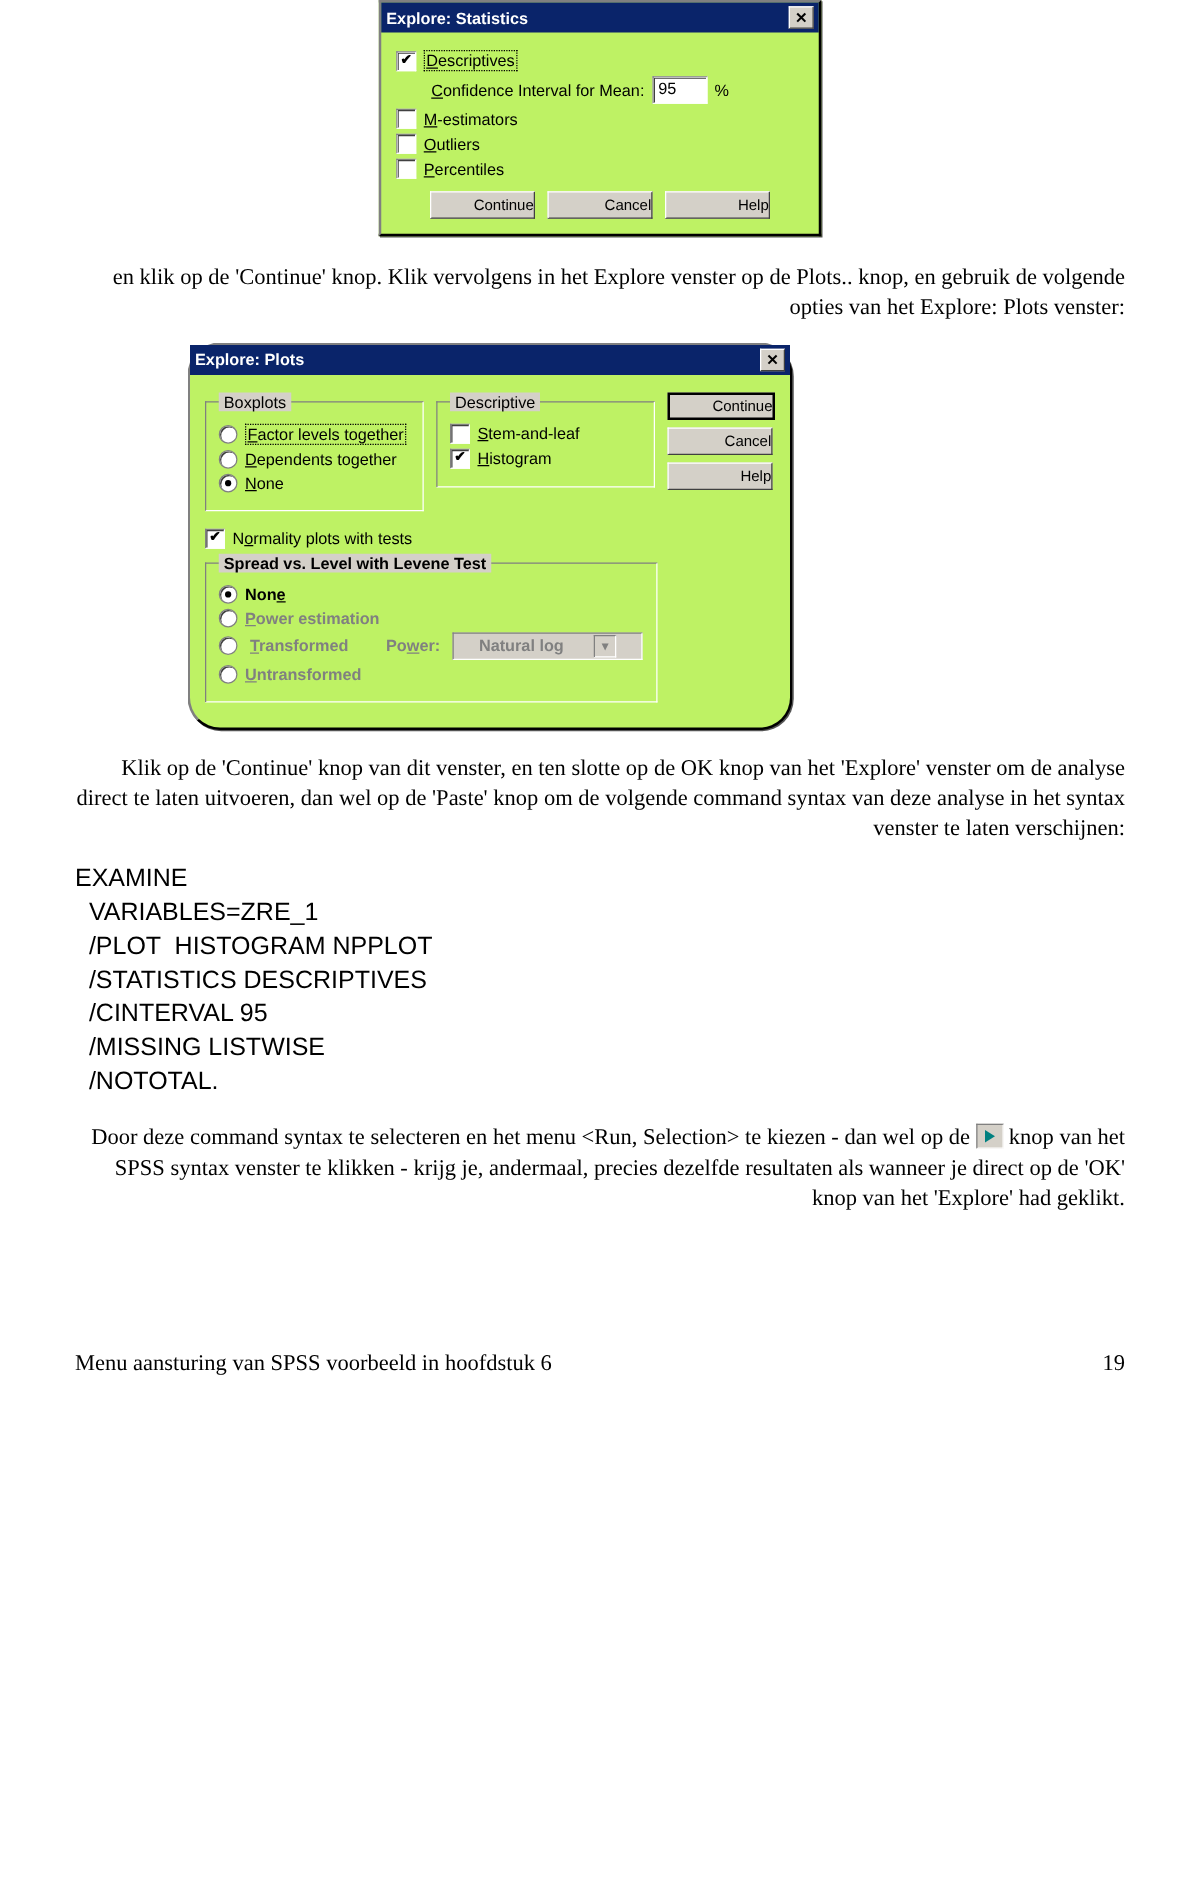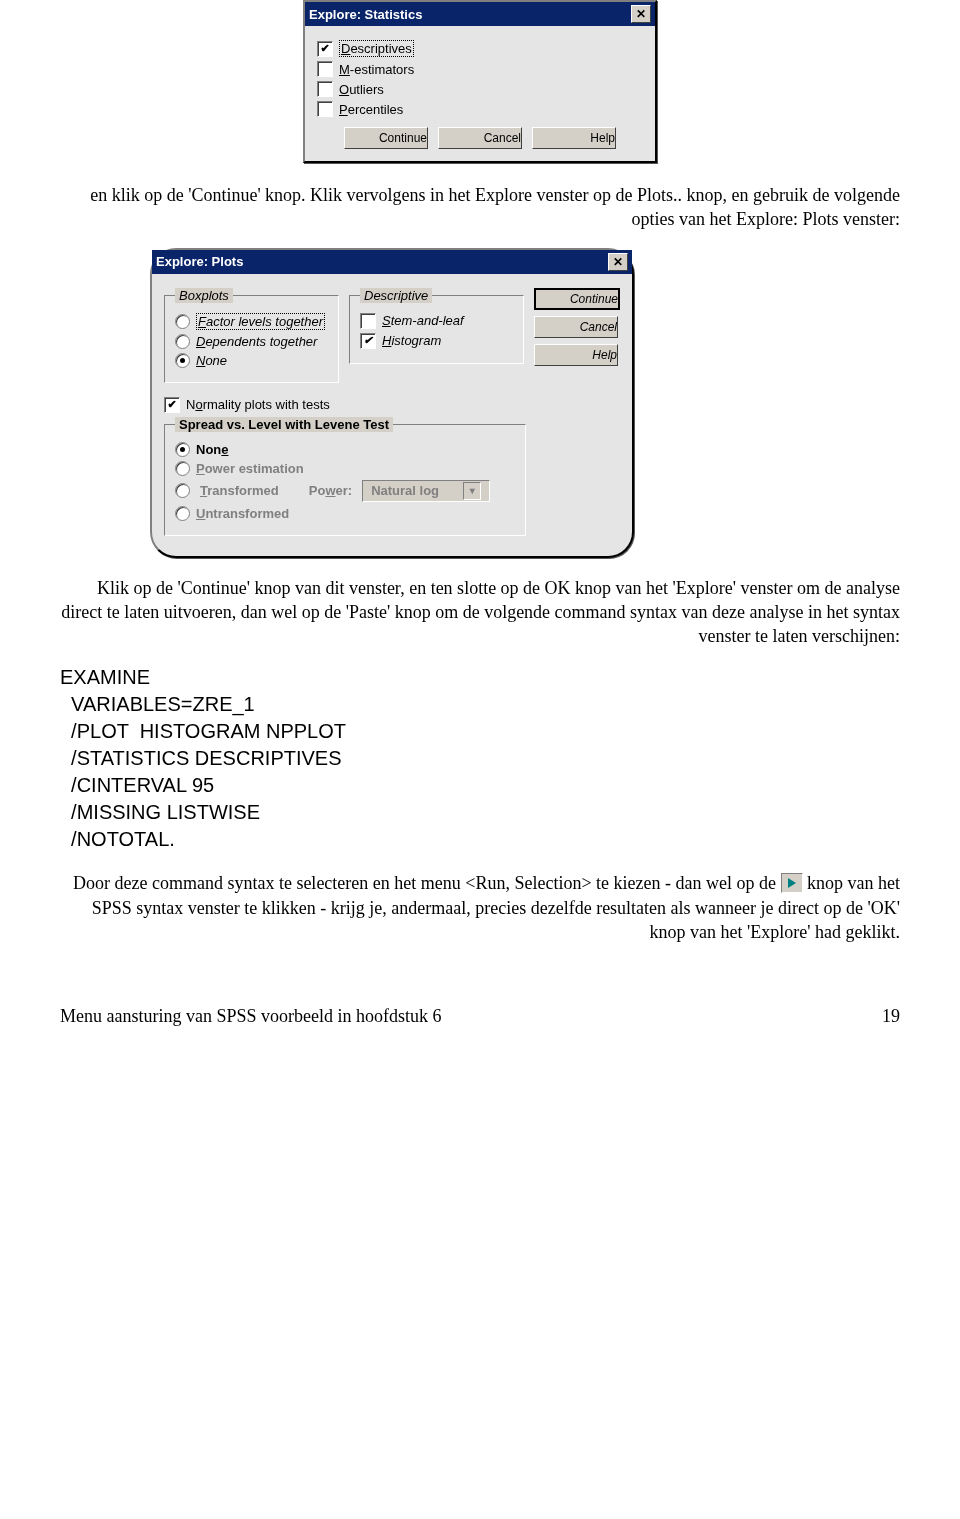--- a/index.html
+++ b/index.html
@@ -13,21 +13,21 @@
   }
   .page {
     padding: 0 60px 40px 60px;
   }
   .dialog {
     font-family: "Tahoma", "Arial", sans-serif;
     font-size: 13px;
     border: 2px solid #808080;
     border-right-color: #000;
     border-bottom-color: #000;
-    background: #e5e5e5;
+    background: #bef264;
     box-shadow: 1px 1px 0 #555;
   }
   .titlebar {
     background: #0a246a;
     color: #fff;
     font-weight: bold;
     padding: 3px 4px;
     display: flex;
     justify-content: space-between;
     align-items: center;
@@ -85,21 +85,21 @@
     padding: 1px 4px;
     height: 18px;
     font-family: Tahoma, sans-serif;
     font-size:13px;
   }
   .disabled-box {
     background:#d4d0c8;
     border: 1px solid #808080;
     border-right-color:#fff;
     border-bottom-color:#fff;
-    padding: 1px 8px;
+    padding: 1px 20px;
     height: 18px;
     color:#808080;
     font-family: Tahoma, sans-serif;
     font-size:13px;
     display:flex; align-items:center; justify-content:space-between;
   }
   .btn {
     background:#d4d0c8;
     border: 1px solid #fff;
     border-right-color:#404040;
@@ -151,21 +151,21 @@
     position:absolute;
     left:6px; top:4px;
     width:0; height:0;
     border-top:5px solid transparent;
     border-bottom:5px solid transparent;
     border-left:8px solid #008080;
   }
   .footer {
     display:flex;
     justify-content:space-between;
-    margin-top: 62px;
+    margin-top: 110px;
     font-size: 18px;
     text-align: center;
   }
   .page-top-dialog { display:flex; justify-content:center; margin-bottom: 20px; }
   .page-mid-dialog { display:flex; justify-content:flex-start; margin: 6px 0 18px 90px; }
   .inline-ci { display:flex; align-items:center; gap:6px; margin-left: 28px; }
   .dd-arrow {
     width:16px; height:16px;
     border:1px solid #808080;
     border-right-color:#fff; border-bottom-color:#fff;
@@ -183,20 +183,25 @@
     <div class="dialog" style="width:350px;">
       <div class="titlebar">
         <span>Explore: Statistics</span>
         <span class="closebox">✕</span>
       </div>
       <div class="dlgbody">
         <div class="chk">
           <span class="chkbox">✔</span>
           <span class="focusrect"><u>D</u><span>escriptives</span></span>
         </div>
+        <div class="inline-ci">
+          <span><u>C</u>onfidence Interval for Mean:</span>
+          <span class="textbox" style="width:34px;">95</span>
+          <span>%</span>
+        </div>
         <div class="chk">
           <span class="chkbox"></span>
           <span><u>M</u>-estimators</span>
         </div>
         <div class="chk">
           <span class="chkbox"></span>
           <span><u>O</u>utliers</span>
         </div>
         <div class="chk">
           <span class="chkbox"></span>
@@ -213,21 +218,21 @@
 
   <p class="para">en klik op de 'Continue' knop. Klik vervolgens in het Explore venster op de Plots.. knop, en gebruik de volgende opties van het Explore: Plots venster:</p>
 
   <div class="page-mid-dialog">
     <div class="dialog" style="width:480px;border-radius:26px;">
       <div class="titlebar">
         <span>Explore: Plots</span>
         <span class="closebox">✕</span>
       </div>
       <div class="dlgbody">
-        <div style="display:flex; gap:10px; align-items:flex-start;font-style:italic;">
+        <div style="display:flex; gap:10px; align-items:flex-start;">
           <fieldset class="winfs" style="flex:1;">
             <legend>Boxplots</legend>
             <div class="rad">
               <span class="radbox"></span>
               <span class="focusrect"><u>F</u>actor levels together</span>
             </div>
             <div class="rad">
               <span class="radbox"></span>
               <span><u>D</u>ependents together</span>
             </div>

